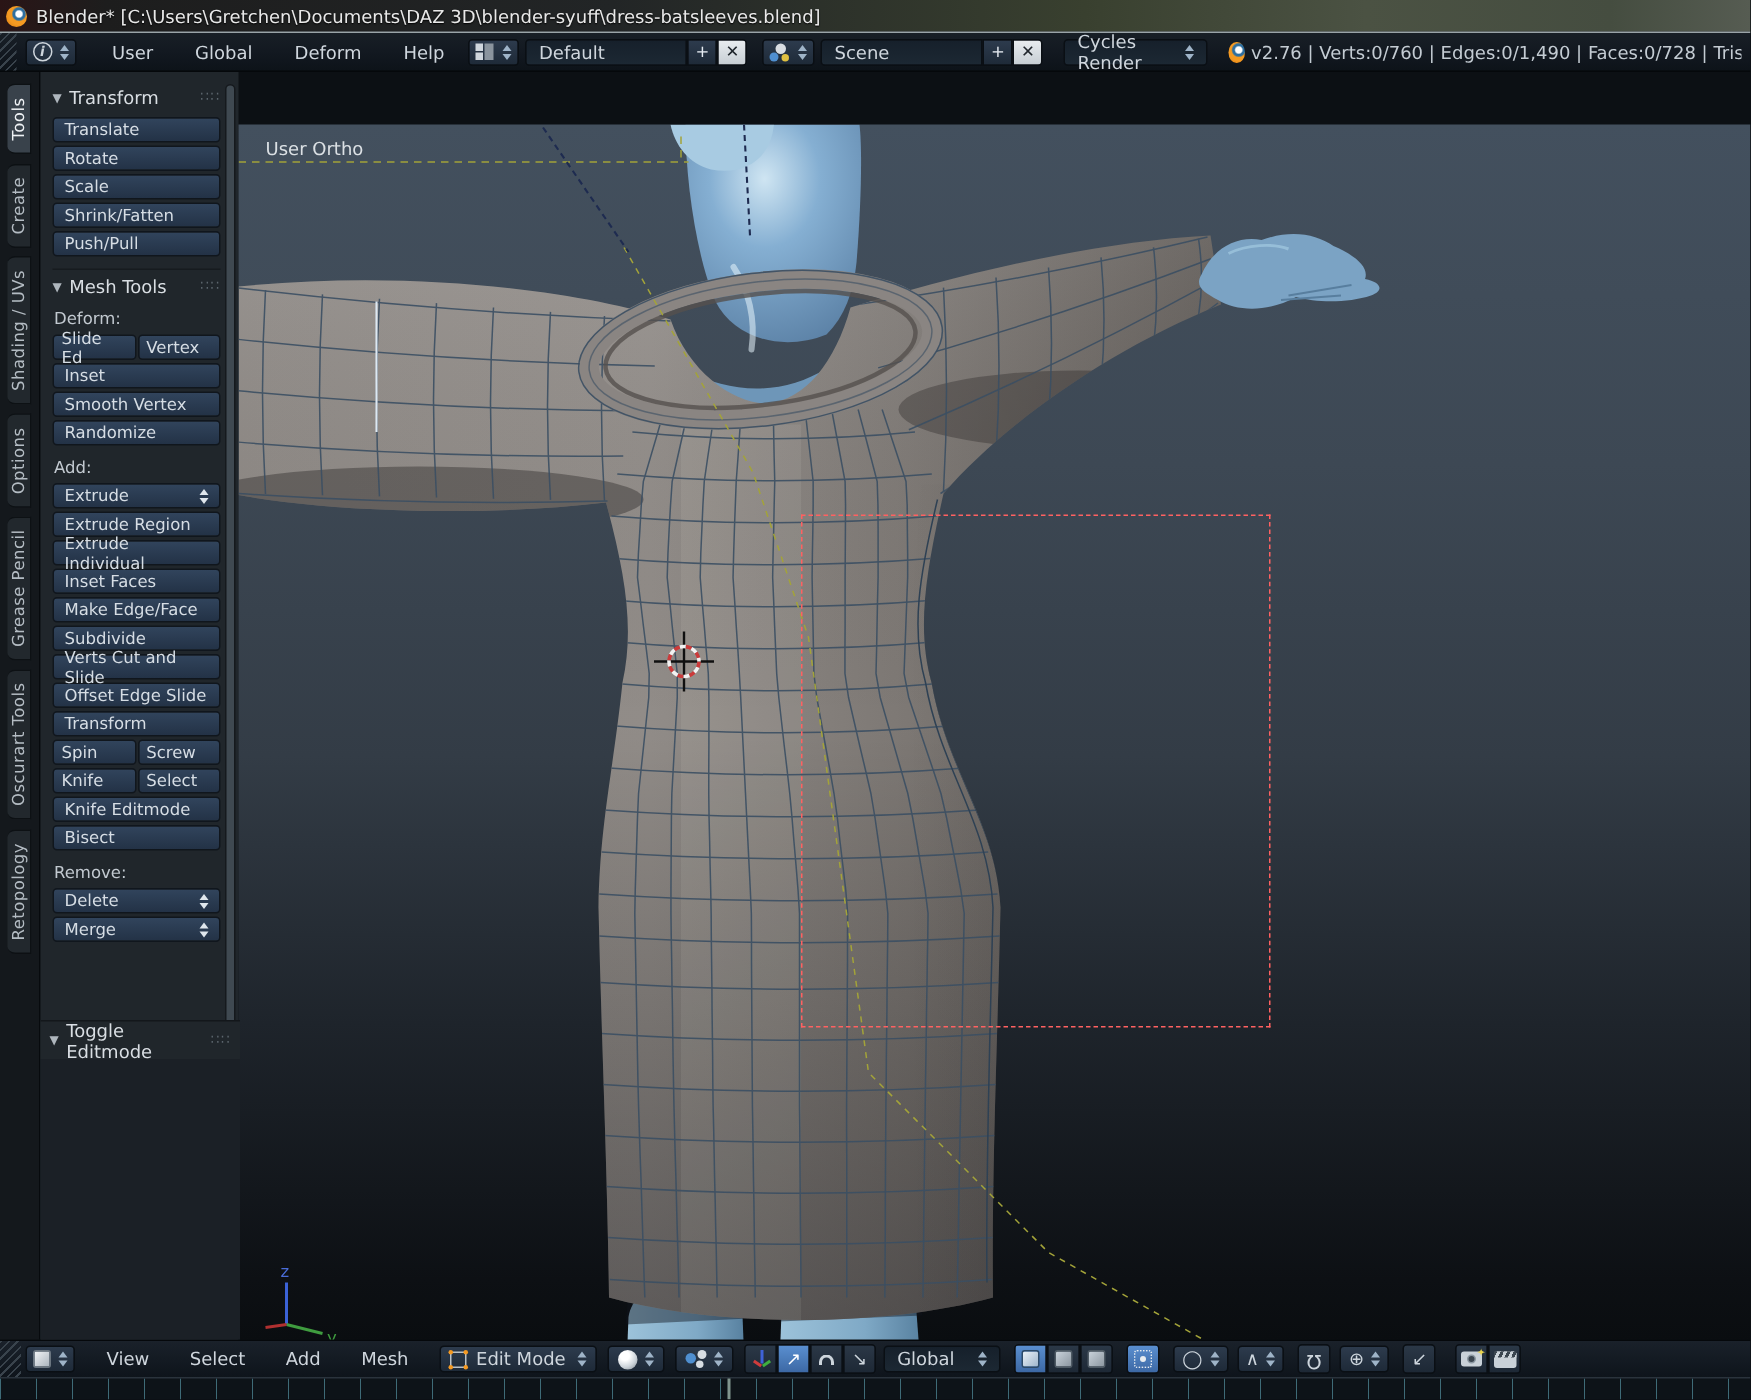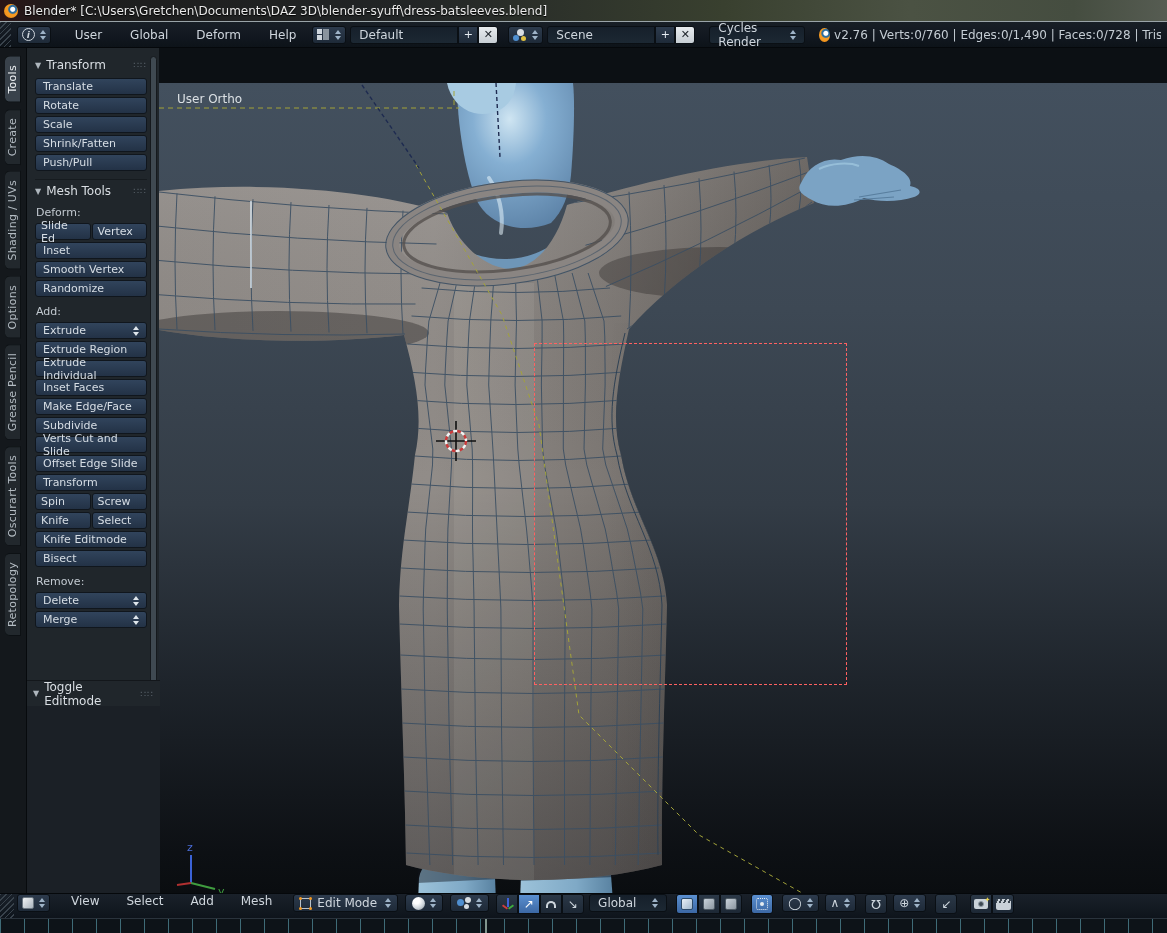--- a/index.html
+++ b/index.html
@@ -84,21 +84,21 @@
   .viewport { flex:1 1 auto; position:relative; overflow:hidden;
     background:linear-gradient(180deg,#43505e 0%,#3d4854 28%,#333c46 52%,#1e242b 74%,#0d1014 95%,#0a0d10 100%);margin-top:35px; }
   .view-label { position:absolute; left:18px; top:9px; color:#dbe0e4; font-size:12px; z-index:5; }
   .object-label { position:absolute; left:70px; top:820px; color:#e2e6e9; font-size:12px; z-index:5; }
   .render-border { position:absolute; left:375px; top:260px; width:313px; height:342px;
     border:1px dashed #ff6161; z-index:6; }
   svg.scene3d { position:absolute; inset:0; z-index:4; }
 
   
   .bottombar { height:25px; flex:0 0 25px; background:linear-gradient(180deg,#1a212a 0%,#131a22 55%,#0e141b 100%);
-    border-top:1px solid #05080b; display:flex; gap:3px; padding:0 4px 0 0;
+    border-top:1px solid #05080b; display:flex; align-items:center; gap:3px; padding:0 4px 0 0;
     color:#cfd6dd; font-size:12px; }
   .cube-icon { width:12px; height:12px; background:linear-gradient(135deg,#f2f4f6,#aab4bd);
     border:1px solid #6b7680; border-radius:2px; }
   .mode-icon { width:11px; height:11px; border:1px solid #b9c1c8; position:relative; }
   .mode-icon b { position:absolute; width:3px; height:3px; background:#f59a22; border-radius:50%; }
   .mode-icon b:nth-child(1){ left:-2px; top:-2px; } .mode-icon b:nth-child(2){ right:-2px; top:-2px; }
   .mode-icon b:nth-child(3){ left:-2px; bottom:-2px; } .mode-icon b:nth-child(4){ right:-2px; bottom:-2px; }
   .sphere-icon { width:13px; height:13px; border-radius:50%;
     background:radial-gradient(circle at 35% 30%, #ffffff 0 3px, #cdd4da 60%, #7d868e 100%); }
   .pivot-icon { position:relative; width:14px; height:12px; }

